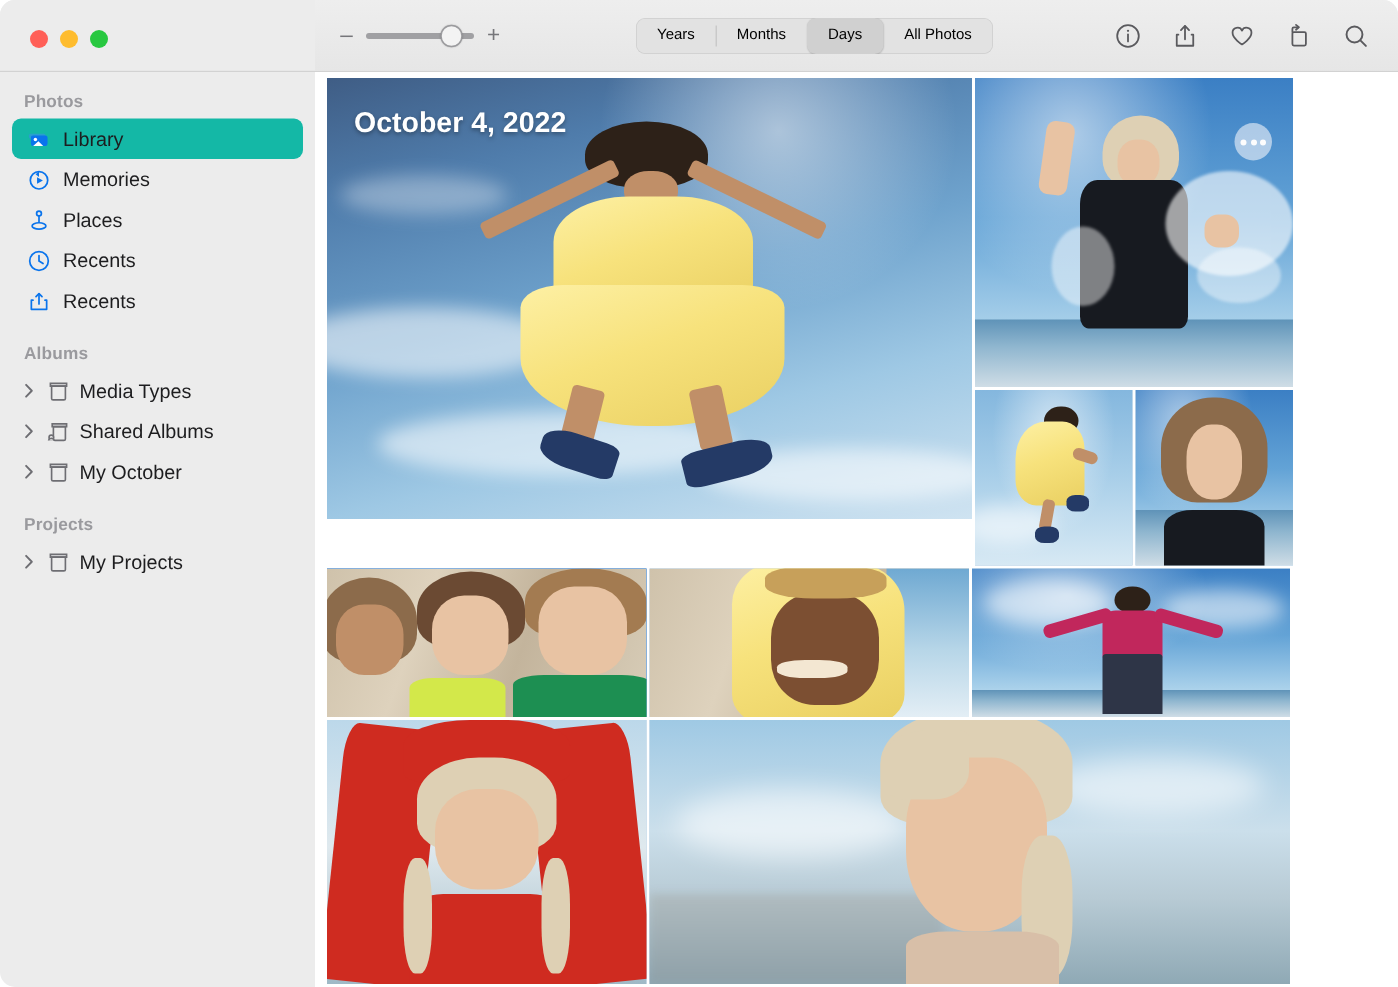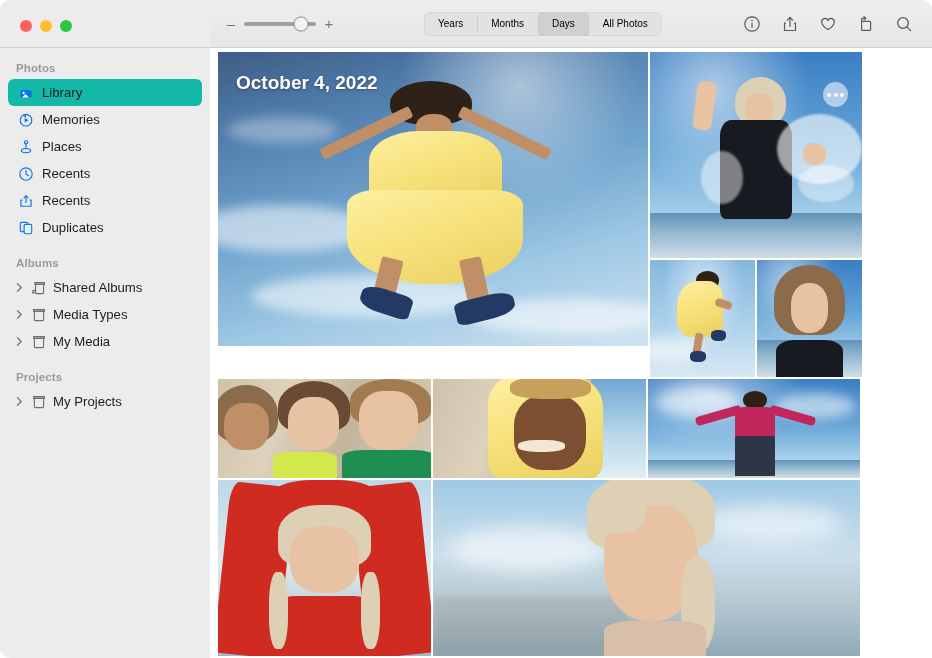--- a/index.html
+++ b/index.html
@@ -469,31 +469,37 @@
         <span class="side-icon">
           <svg width="16" height="16" viewBox="0 0 16 16" fill="none" stroke="#0a74ec" stroke-width="1.15" stroke-linecap="round" stroke-linejoin="round">
             <path d="M8 9.6V2.9"></path>
             <path d="M6 4.8 8 2.8l2 2"></path>
             <path d="M4 7.1H2.9v6.1h10.2V7.1H12"></path>
           </svg>
         </span>
         <span class="side-label">Recents</span>
       </div>
 
-      <div class="side-item">
-        <span class="side-icon">
-          <svg width="16" height="16" viewBox="0 0 16 16" fill="none" stroke="#0a74ec" stroke-width="1.15">
-            <rect x="2.3" y="2.3" width="7.6" height="9.3" rx="1.4"></rect>
-            <rect x="6.1" y="4.4" width="7.6" height="9.3" rx="1.4" fill="#eaf2fd"></rect>
-          </svg>
-        </span>
-        <span class="side-label">Duplicates</span>
-      </div>
 
       <div class="side-section-title" style="padding-top:16px;">Albums</div>
+
+      <div class="side-item has-disclosure">
+        <span class="disclosure">
+          <svg width="9" height="11" viewBox="0 0 9 11" fill="none" stroke="#6e6e73" stroke-width="1.3" stroke-linecap="round" stroke-linejoin="round">
+            <path d="M2.4 1.6 6.2 5.5 2.4 9.4"></path>
+          </svg>
+        </span>
+        <span class="side-icon">
+          <svg width="16" height="16" viewBox="0 0 16 16" fill="none" stroke="#6e6e73" stroke-width="1.1">
+            <path d="M3.4 4.4h9.2v8.2a1 1 0 0 1-1 1H4.4a1 1 0 0 1-1-1z"></path>
+            <path d="M2.6 2.6h10.8v1.8H2.6z"></path>
+          </svg>
+        </span>
+        <span class="side-label">Media Types</span>
+      </div>
 
       <div class="side-item has-disclosure">
         <span class="disclosure">
           <svg width="9" height="11" viewBox="0 0 9 11" fill="none" stroke="#6e6e73" stroke-width="1.3" stroke-linecap="round" stroke-linejoin="round">
             <path d="M2.4 1.6 6.2 5.5 2.4 9.4"></path>
           </svg>
         </span>
         <span class="side-icon">
           <svg width="16" height="16" viewBox="0 0 16 16" fill="none" stroke="#6e6e73" stroke-width="1.1">
             <path d="M4.6 4.4h8v8.2a1 1 0 0 1-1 1H5.6a1 1 0 0 1-1-1z"></path>
@@ -510,36 +516,21 @@
           <svg width="9" height="11" viewBox="0 0 9 11" fill="none" stroke="#6e6e73" stroke-width="1.3" stroke-linecap="round" stroke-linejoin="round">
             <path d="M2.4 1.6 6.2 5.5 2.4 9.4"></path>
           </svg>
         </span>
         <span class="side-icon">
           <svg width="16" height="16" viewBox="0 0 16 16" fill="none" stroke="#6e6e73" stroke-width="1.1">
             <path d="M3.4 4.4h9.2v8.2a1 1 0 0 1-1 1H4.4a1 1 0 0 1-1-1z"></path>
             <path d="M2.6 2.6h10.8v1.8H2.6z"></path>
           </svg>
         </span>
-        <span class="side-label">Media Types</span>
-      </div>
-
-      <div class="side-item has-disclosure">
-        <span class="disclosure">
-          <svg width="9" height="11" viewBox="0 0 9 11" fill="none" stroke="#6e6e73" stroke-width="1.3" stroke-linecap="round" stroke-linejoin="round">
-            <path d="M2.4 1.6 6.2 5.5 2.4 9.4"></path>
-          </svg>
-        </span>
-        <span class="side-icon">
-          <svg width="16" height="16" viewBox="0 0 16 16" fill="none" stroke="#6e6e73" stroke-width="1.1">
-            <path d="M3.4 4.4h9.2v8.2a1 1 0 0 1-1 1H4.4a1 1 0 0 1-1-1z"></path>
-            <path d="M2.6 2.6h10.8v1.8H2.6z"></path>
-          </svg>
-        </span>
-        <span class="side-label">My Media</span>
+        <span class="side-label">My October</span>
       </div>
 
       <div class="side-section-title" style="padding-top:16px;">Projects</div>
 
       <div class="side-item has-disclosure">
         <span class="disclosure">
           <svg width="9" height="11" viewBox="0 0 9 11" fill="none" stroke="#6e6e73" stroke-width="1.3" stroke-linecap="round" stroke-linejoin="round">
             <path d="M2.4 1.6 6.2 5.5 2.4 9.4"></path>
           </svg>
         </span>

